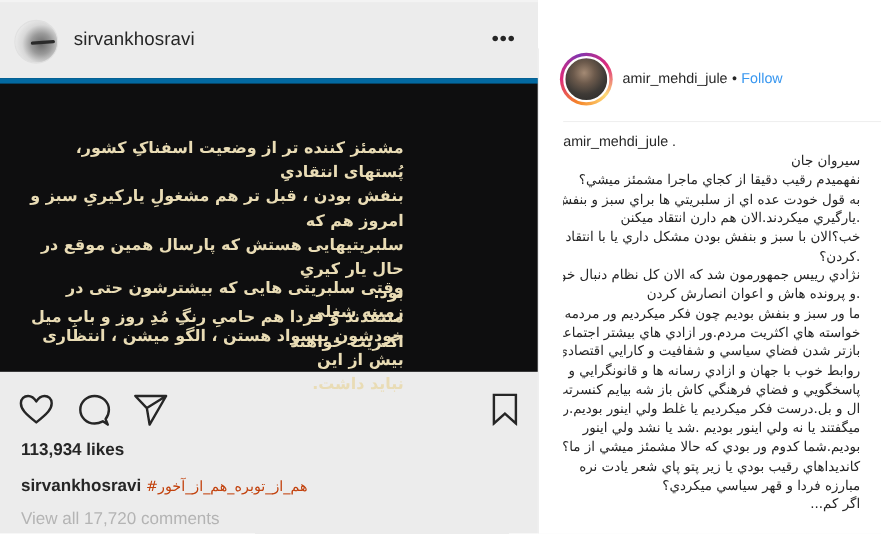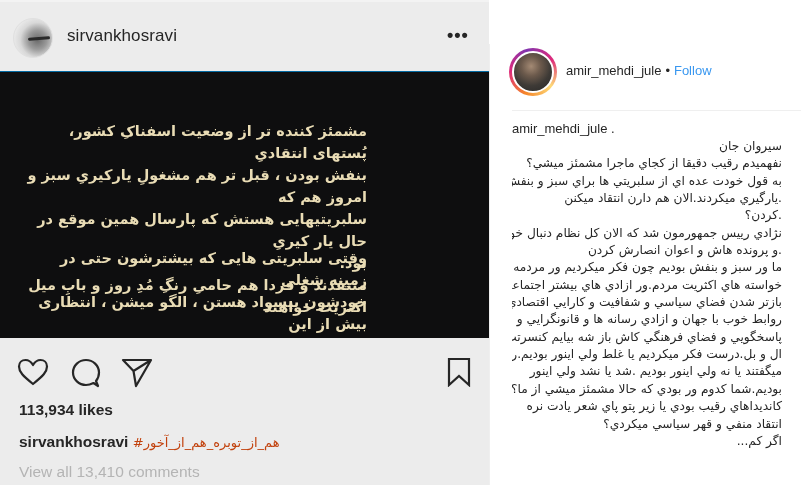--- a/index.html
+++ b/index.html
@@ -31,21 +31,21 @@
       position: absolute; left: 67px; top: 24px; font-size: 17px; color: #262626;
       letter-spacing: 0.1px;
     }
     .left-more {
       position: absolute; left: 447px; top: 26px; font-size: 18px; color: #262626;
       letter-spacing: 1px; font-weight: bold; line-height: 14px;
     }
     .post-image {
       position: absolute; left: 0; top: 71px; width: 489px; height: 267px;
       background: #0e0e0f;
-      border-top: 1px solid #0369a1;
+      border-top: 5px solid #0369a1;
     }
     .post-text {
       position: absolute; right: 122px; width: 340px;
       direction: rtl; text-align: right;
       color: #e9dcb5; font-size: 14.5px; line-height: 22px; font-weight: bold;
       font-family: "DejaVu Sans", sans-serif;
     }
     .post-text.p1 { top: 48px; }
     .post-text.p2 { top: 175px; }
 
@@ -122,20 +122,21 @@
     <div class="post-text p1">
       <div>مشمئز کننده تر از وضعیت اسفناکِ کشور، پُستهای انتقادیِ</div>
       <div>بنفش بودن ، قبل تر هم مشغولِ یارکیریِ سبز و امروز هم که</div>
       <div>سلبریتیهایی هستش که پارسال همین موقع در حال یار کیریِ</div>
       <div>بود.</div>
       <div>منتقدند و فردا هم حامیِ رنگِ مُدِ روز و بابِ میل اکثریت خواهند</div>
     </div>
     <div class="post-text p2">
       <div>وقتی سلبریتی هایی که بیشترشون حتی در زمینه شغلی</div>
       <div>خودشون بیسواد هستن ، الگو میشن ، انتظاری بیش از این</div>
+      <div>نباید داشت.</div>
     </div>
   </div>
 
   <div class="actions-left">
     <svg class="icon" style="left:17px;top:3px" width="32" height="28" viewBox="0 0 32 28">
       <path d="M16 26 C6 18 2 14 2 8.5 C2 4.5 5 2 8.5 2 C12 2 14.5 4.5 16 7 C17.5 4.5 20 2 23.5 2 C27 2 30 4.5 30 8.5 C30 14 26 18 16 26 Z" fill="none" stroke="#262626" stroke-width="2.2" stroke-linejoin="round"></path>
     </svg>
     <svg class="icon" style="left:70px;top:2px" width="32" height="32" viewBox="0 0 32 32">
       <path d="M26 24 C28 21.5 29 18.8 29 15.5 C29 8.5 23 3 16 3 C9 3 3 8.5 3 15.5 C3 22.5 9 28 16 28 C19 28 21.5 27 23.5 26 L28 29 Z" fill="none" stroke="#262626" stroke-width="2.2" stroke-linejoin="round"></path>
     </svg>
@@ -145,52 +146,53 @@
     <svg class="icon" style="left:447px;top:2px" width="24" height="30" viewBox="0 0 24 30">
       <path d="M2 2 L22 2 L22 28 L12 19 L2 28 Z" fill="none" stroke="#262626" stroke-width="2.2" stroke-linejoin="miter"></path>
     </svg>
   </div>
 
   <div class="likes">113,934 likes</div>
   <div class="caption">
     <span class="user">sirvankhosravi</span>
     <span class="tag">#هم_از_توبره_هم_از_آخور</span>
   </div>
-  <div class="view-comments">View all 13,410 comments</div>
+  <div class="view-comments">View all 17,720 comments</div>
 </div>
 
 <div class="right">
   <div class="right-avatar-ring">
     <div class="right-avatar"></div>
   </div>
   <div class="right-head">
     <span>amir_mehdi_jule</span><span class="dot">•</span><span class="follow">Follow</span>
   </div>
   <div class="right-sep-top"></div>
 
   <div class="comment">
     <span class="comment-user">amir_mehdi_jule .</span>
     <div class="comment-body">
       <div>سیروان جان</div>
       <div>نفهمیدم رقیب دقیقا از کجاي ماجرا مشمئز میشي؟</div>
       <div>به قول خودت عده اي از سلبریتي ها براي سبز و بنفش</div>
       <div>.یارگیري میکردند.الان هم دارن انتقاد میکنن</div>
+      <div>خب؟الان با سبز و بنفش بودن مشکل داري یا با انتقاد</div>
       <div>.کردن؟</div>
       <div>نژادي رییس جمهورمون شد که الان کل نظام دنبال خودش</div>
       <div>.و پرونده هاش و اعوان انصارش کردن</div>
       <div>ما ور سبز و بنفش بودیم چون فکر میکردیم ور مردمه.ور</div>
       <div>خواسته هاي اکثریت مردم.ور ازادي هاي بیشتر اجتماعي و</div>
       <div>بازتر شدن فضاي سیاسي و شفافیت و کارایي اقتصادي و</div>
       <div>روابط خوب با جهان و ازادي رسانه ها و قانونگرایي و</div>
       <div>پاسخگویي و فضاي فرهنگي کاش باز شه بیایم کنسرتت و</div>
       <div>ال و بل.درست فکر میکردیم یا غلط ولي اینور بودیم.راست</div>
       <div>میگفتند یا نه ولي اینور بودیم .شد یا نشد ولي اینور</div>
       <div>بودیم.شما کدوم ور بودي که حالا مشمئز میشي از ما؟؟ور</div>
       <div>کاندیداهاي رقیب بودي یا زیر پتو پاي شعر یادت نره</div>
-      <div>انتقاد منفي و قهر سیاسي میکردي؟</div>
+      <div>مبارزه فردا و قهر سیاسي میکردي؟</div>
       <div>اگر کم...</div>
     </div>
   </div>
   <div class="right-sep-bottom"></div>
 
   <div class="actions-right">
     <svg class="icon" style="left:22px;top:4px" width="26" height="24" viewBox="0 0 32 28">
       <path d="M16 26 C6 18 2 14 2 8.5 C2 4.5 5 2 8.5 2 C12 2 14.5 4.5 16 7 C17.5 4.5 20 2 23.5 2 C27 2 30 4.5 30 8.5 C30 14 26 18 16 26 Z" fill="none" stroke="#262626" stroke-width="2.4" stroke-linejoin="round"></path>
     </svg>
     <svg class="icon" style="left:63px;top:3px" width="26" height="26" viewBox="0 0 32 32">

